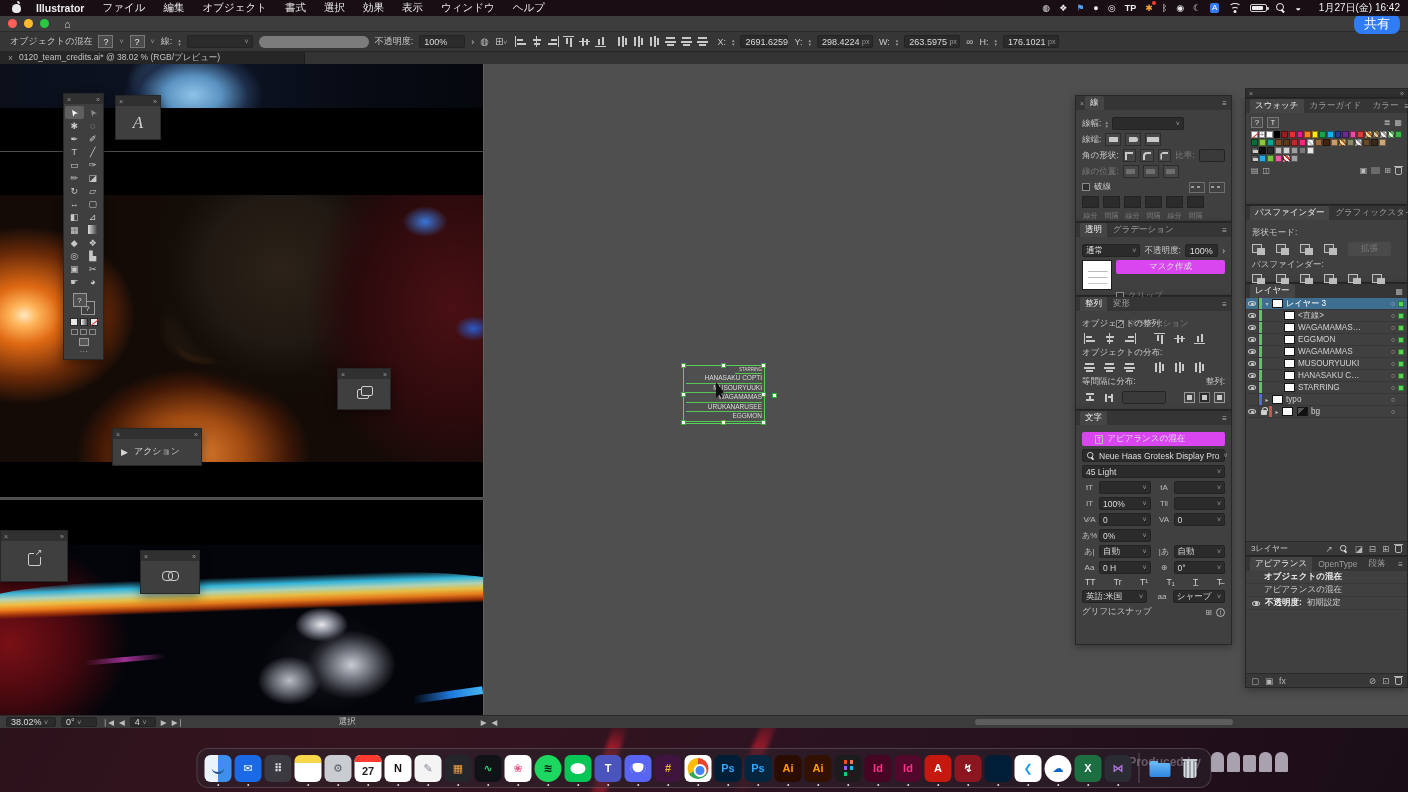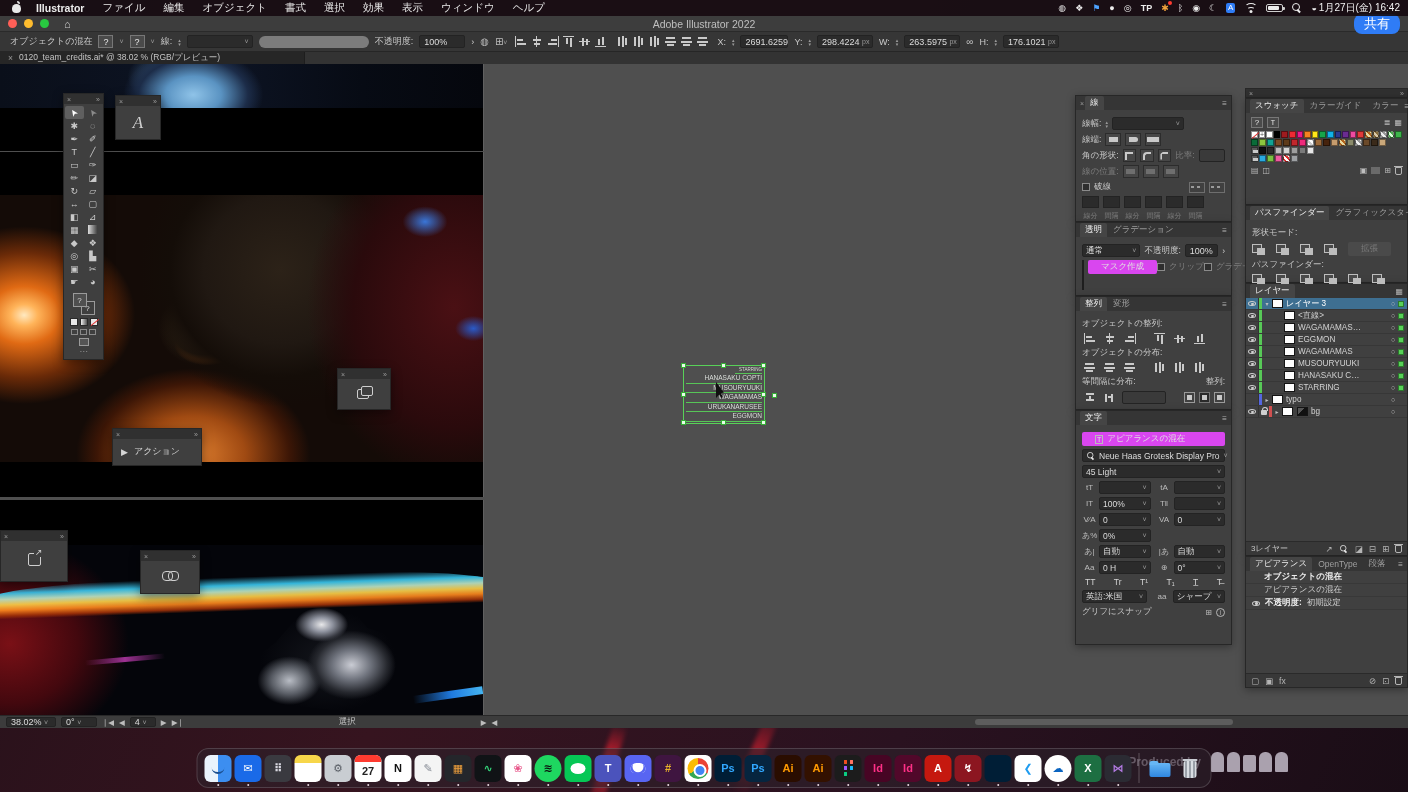--- a/index.html
+++ b/index.html
@@ -18,21 +18,21 @@
 .badge{position:absolute;right:-3px;top:-2px;width:4px;height:4px;border-radius:50%;background:#ff3b30}
 .wifi{width:13px;height:10px;position:relative;display:inline-block}
 .wifi i{position:absolute;left:50%;bottom:0;transform:translateX(-50%);border:1.4px solid #ececec;border-color:#ececec transparent transparent transparent;border-radius:50%}
 .wifi i:nth-child(1){width:13px;height:10px}.wifi i:nth-child(2){width:8px;height:6px}.wifi i:nth-child(3){width:3px;height:3px;background:#ececec;border:none;border-radius:50%}
 .batt{width:17px;height:8px;border:1px solid #cfcfcf;border-radius:2px;position:relative;display:inline-block}
 .batt .fill{position:absolute;left:1px;top:1px;bottom:1px;width:70%;background:#ececec;border-radius:1px}
 .batt .tip{position:absolute;right:-3px;top:2px;width:2px;height:3px;background:#cfcfcf;border-radius:0 1px 1px 0}
 .mag{width:10px;height:10px;position:relative;display:inline-block}
 .mag::before{content:"";position:absolute;left:0;top:0;width:6px;height:6px;border:1.4px solid #ececec;border-radius:50%}
 .mag::after{content:"";position:absolute;left:6px;top:6px;width:4px;height:1.6px;background:#ececec;transform:rotate(45deg);transform-origin:0 0}
-.clock{font-size:10px;color:#f2f2f2;margin-left:2px}
+.clock{font-size:10px;color:#f2f2f2;margin-left:18px}
 
 #titlebar{position:absolute;left:0;top:16px;width:1408px;height:16px;background:#3d3d3d;border-bottom:1px solid #2a2a2a;display:flex;align-items:center;padding:0 8px}
 .tl{width:9px;height:9px;border-radius:50%;margin-right:7px}
 #wtitle{position:absolute;left:0;right:0;text-align:center;font-size:10.5px;color:#bfbfbf;pointer-events:none}
 .home{color:#c6c6c6;font-size:11px;margin-left:8px}
 #share{margin-left:auto;background:#2f7cf6;color:#fff;font-size:13px;border-radius:8px;padding:1px 10px;z-index:2}
 
 #controlbar{position:absolute;left:0;top:32px;width:1408px;height:20px;background:#363636;border-bottom:1px solid #262626;display:flex;align-items:center;gap:6px;padding:0 10px;font-size:9px;color:#cfcfcf;white-space:nowrap}
 .proxy{width:15px;height:13px;background:#4a4a4a;border:1px solid #777;color:#e8e8e8;font-size:9px;display:inline-flex;align-items:center;justify-content:center}
 .dd{color:#9a9a9a;font-size:7px}
@@ -318,21 +318,20 @@
         </span>
       </span>
     <span class="clock">1月27日(金) 16:42</span>
   </div>
 
   <div id="titlebar">
     <span class="tl" style="background:#ff5f57"></span>
     <span class="tl" style="background:#febc2e"></span>
     <span class="tl" style="background:#28c840"></span>
     <span class="home">⌂</span>
-    <span id="wtitle">Adobe Illustrator 2022</span>
     <span id="share">共有</span>
   </div>
 
   <div id="controlbar">
     <span class="lab">オブジェクトの混在</span>
     <span class="proxy">?</span>
       <span class="dd">˅</span>
     <span class="proxy">?</span>
       <span class="dd">˅</span>
     <span class="lab">線:</span>
@@ -735,21 +734,21 @@
             <span class="sel" style="width:64px">
                 <span>通常</span>
                 <span class="dd">˅</span>
               </span>
             <span class="lab">不透明度:</span>
             <span class="fld" style="width:36px">100%</span>
             <span class="nav">›</span>
           </div>
           <div class="prow" style="align-items:flex-start">
             <span class="thumbw"></span>
-            <span style="display:flex;flex-direction:row;gap:0;flex:1">
+            <span style="display:flex;flex-direction:column;gap:16px;flex:1">
               <span class="btn">マスク作成</span>
               <span class="prow" style="margin:0">
                   <span class="chk"></span>
                   <span class="lab dim">クリップ</span>
                 </span>
               <span class="prow" style="margin:0">
                   <span class="chk"></span>
                   <span class="lab dim">グラデーション</span>
                 </span>
             </span>

